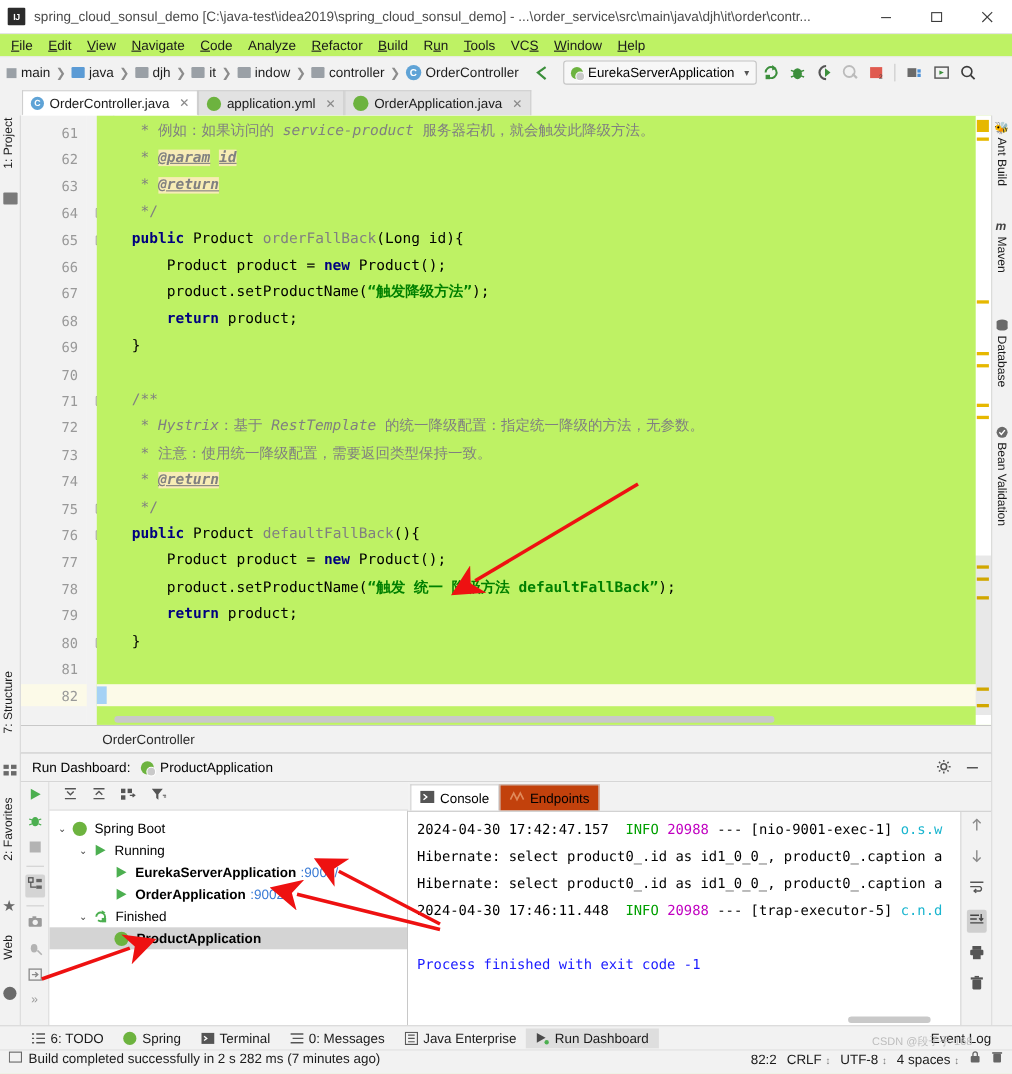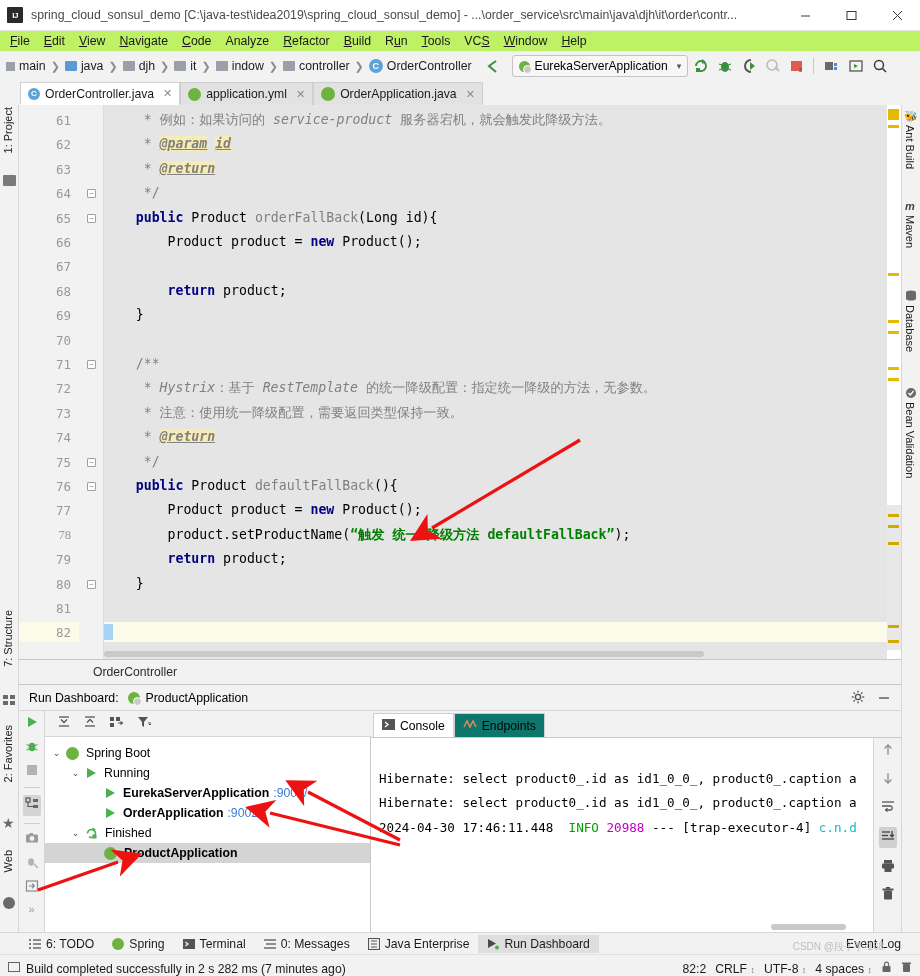--- a/index.html
+++ b/index.html
@@ -72,21 +72,21 @@
   
   .rightrail { position:absolute; right:0; top:105px; width:19px; height:828px; background:#f2f2f2;
                border-left:1px solid #d6d6d6;}
 
   
   .editor { position:absolute; left:19px; top:105px; right:19px; height:555px; background:#fff;
             border-bottom:1px solid #c8c8c8; overflow:hidden; }
   .gutter { position:absolute; left:0; top:0; width:60px; height:100%; background:#f2f2f2; }
   .foldcol { position:absolute; left:60px; top:0; width:25px; height:100%; background:#f2f2f2;
              border-right:1px solid #dcdcdc;}
-  .codearea { position:absolute; left:85px; top:0; right:0; height:100%; background:#e5e5e5;
+  .codearea { position:absolute; left:69px; top:0; right:0; height:100%; background:#bef264;
               font-family:"DejaVu Sans Mono","Liberation Mono",monospace; font-size:13px; }
   .ln { position:absolute; right:8px; color:#999; font-size:12.5px;
         font-family:"DejaVu Sans Mono","Liberation Mono",monospace; }
   .cl { position:absolute; left:0; white-space:pre; font-size:13.2px; line-height:14px; }
   .k { color:#000080; font-weight:bold; }
   .cm { color:#808080; }
   .cmi { color:#808080; font-style:italic; }
   .tag { color:#808080; font-weight:bold; font-style:italic; text-decoration:underline;
          background:#f7ecb5; }
   .str { color:#008000; font-weight:bold; }
@@ -121,41 +121,41 @@
   .port { color:#3a7bd5; font-weight:normal; }
   .bold { font-weight:bold; }
   .spring-ic { width:13px;height:13px;border-radius:50%;background:#6db33f;display:inline-block;position:relative;}
   .spring-ic::after{content:"";position:absolute;right:-2px;bottom:-2px;width:7px;height:7px;border-radius:50%;background:#c9c9c9;border:1px solid #fff;}
 
   
   .cons-tabs { position:absolute; left:352px; top:0; right:0; height:26px; background:#f2f2f2;
                display:flex; align-items:flex-end; padding-left:2px; }
   .ctab { height:24px; display:flex; align-items:center; gap:5px; padding:0 8px; font-size:12.2px;
           border:1px solid #cfcfcf; border-bottom:none; background:#fff; }
-  .ctab.inactive { background:#0f766e; }
+  .ctab.inactive { background:#c2410c; }
   .cons-body { position:absolute; left:352px; top:26px; right:0; bottom:0; background:#fff;
                border-top:1px solid #c8c8c8; overflow:hidden; }
   .cline { position:absolute; left:8px; white-space:pre;
            font-family:"DejaVu Sans Mono","Liberation Mono",monospace; font-size:12.6px; }
   .c-info { color:#00a000; }
   .c-pid { color:#c000c0; }
   .c-cls { color:#19b5cf; }
   .c-exit { color:#1a1aff; }
   .cons-right { position:absolute; right:0; top:0; width:28px; bottom:0; background:#f2f2f2;
                 border-left:1px solid #d6d6d6; display:flex; flex-direction:column; align-items:center;
                 padding-top:5px; gap:11px; color:#777; }
   .cons-hscroll { position:absolute; left:400px; bottom:3px; width:75px; height:6px; background:#c9c9c9; border-radius:3px; }
 
   
   .toolwin-bar { position:absolute; left:0; bottom:22px; width:920px; height:22px; background:#f2f2f2;
                  display:flex; align-items:center; padding-left:20px; gap:0px; border-top:1px solid #d6d6d6;}
   .twb { display:flex; align-items:center; gap:5px; padding:2px 9px; font-size:12.2px; color:#1b1b1b; }
   .twb.active { background:#dedede; }
   .statusbar { position:absolute; left:0; bottom:0; width:920px; height:22px; background:#f2f2f2;
-               display:flex; align-items:flex-end; padding-left:8px; font-size:12.2px; color:#1b1b1b;
+               display:flex; align-items:flex-start; padding-left:8px; font-size:12.2px; color:#1b1b1b;
                border-top:1px solid #e0e0e0;}
   .status-right { position:absolute; right:8px; display:flex; align-items:center; gap:9px; }
   .watermark { position:absolute; right:36px; bottom:22px; font-size:10px; color:#bdbdbd;
                font-family:"Liberation Sans", sans-serif; pointer-events:none; }
 
   
   .arrows { position:absolute; left:0; top:0; width:920px; height:976px; pointer-events:none; }
 </style>
 </head>
 <body>
@@ -387,21 +387,21 @@
         <div class="ln" style="top: 178.8px;">68</div>
         <div class="ln" style="top: 203.2px;">69</div>
         <div class="ln" style="top: 227.6px;">70</div>
         <div class="ln" style="top: 252px;">71</div>
         <div class="ln" style="top: 276.4px;">72</div>
         <div class="ln" style="top: 300.8px;">73</div>
         <div class="ln" style="top: 325.2px;">74</div>
         <div class="ln" style="top: 349.6px;">75</div>
         <div class="ln" style="top: 374px;">76</div>
         <div class="ln" style="top: 398.4px;">77</div>
-        <div class="ln" style="top: 422.8px; font-family: Liberation Serif, serif;">78</div>
+        <div class="ln" style="top: 422.8px;">78</div>
         <div class="ln" style="top: 447.2px;">79</div>
         <div class="ln" style="top: 471.6px;">80</div>
         <div class="ln" style="top: 496px;">81</div>
         <div class="hl-line" style="top: 517.4px;"></div>
         <div class="ln" style="top: 520.4px;">82</div>
       </div>
     <div class="foldcol" id="foldcol">
         <div class="fold" style="top: 84.2px; left: 8px;">−</div>
         <div class="fold" style="top: 108.6px; left: 8px;">−</div>
         <div class="fold" style="top: 255px; left: 8px;">−</div>
@@ -409,20 +409,21 @@
         <div class="fold" style="top: 377px; left: 8px;">−</div>
         <div class="fold" style="top: 474.6px; left: 8px;">−</div>
       </div>
     <div class="codearea" id="codearea">
         <div class="cl" style="top: 8px;"><span class="cm">     * </span><span class="cm">例如：如果访问的 </span><span class="cmi">service-product</span><span class="cm"> 服务器宕机，就会触发此降级方法。</span></div>
         <div class="cl" style="top: 32.4px;"><span class="cm">     * </span><span class="tag">@param</span><span class="cm"> </span><span class="tag" style="font-weight: bold; text-align: right;">id</span></div>
         <div class="cl" style="top: 56.8px;"><span class="cm">     * </span><span class="tag">@return</span></div>
         <div class="cl" style="top: 81.2px;"><span class="cm">     */</span></div>
         <div class="cl" style="top: 105.6px;"><span class="id">    </span><span class="k">public</span><span class="id"> Product </span><span class="cm">orderFallBack</span><span class="id">(Long id){</span></div>
         <div class="cl" style="top: 130px;"><span class="id">        Product product = </span><span class="k">new</span><span class="id"> Product();</span></div>
+        <div class="cl" style="top: 154.4px;"><span class="id">        product.setProductName(</span><span class="str">“触发降级方法”</span><span class="id">);</span></div>
         <div class="cl" style="top: 178.8px;"><span class="id">        </span><span class="k">return</span><span class="id"> product;</span></div>
         <div class="cl" style="top: 203.2px;"><span class="id">    }</span></div>
         <div class="cl" style="top: 227.6px;"></div>
         <div class="cl" style="top: 252px;"><span class="cm">    /**</span></div>
         <div class="cl" style="top: 300.8px;"><span class="cm">     * 注意：使用统一降级配置，需要返回类型保持一致。</span></div>
         <div class="cl" style="top: 276.4px;"><span class="cm">     * </span><span class="cmi">Hystrix</span><span class="cm">：基于 </span><span class="cmi">RestTemplate</span><span class="cm"> 的统一降级配置：指定统一降级的方法，无参数。</span></div>
         <div class="cl" style="top: 325.2px;"><span class="cm">     * </span><span class="tag">@return</span></div>
         <div class="cl" style="top: 349.6px;"><span class="cm">     */</span></div>
         <div class="cl" style="top: 374px;"><span class="id">    </span><span class="k">public</span><span class="id"> Product </span><span class="cm">defaultFallBack</span><span class="id">(){</span></div>
         <div class="cl" style="top: 398.4px;"><span class="id">        Product product = </span><span class="k">new</span><span class="id"> Product();</span></div>
@@ -651,24 +652,26 @@
               <rect x="3" y="1" width="8" height="3.5" fill="#555"></rect>
               <rect x="1" y="4.5" width="12" height="5" rx="1" fill="#555"></rect>
               <rect x="3.5" y="9" width="7" height="4" fill="#555"></rect>
             </svg></span>
         <span><svg width="14" height="14" viewBox="0 0 14 14">
               <rect x="3" y="3.5" width="8" height="9" rx="1" fill="#555"></rect>
               <rect x="1.5" y="1.5" width="11" height="2" fill="#555"></rect>
               <rect x="5" y="0" width="4" height="1.8" fill="#555"></rect>
             </svg></span>
       </div>
+    <div class="cline" style="top: 8px;"><span>2024-04-30 17:42:47.157  </span><span class="c-info">INFO</span><span> </span><span class="c-pid">20988</span><span> --- [nio-9001-exec-1] </span><span class="c-cls">o.s.w</span></div>
         <div class="cline" style="top: 32.5px;"><span>Hibernate: select product0_.id as id1_0_0_, product0_.caption a</span></div>
         <div class="cline" style="top: 57px;"><span>Hibernate: select product0_.id as id1_0_0_, product0_.caption a</span></div>
-        <div class="cline" style="top: 81.5px;"><span>2024-04-30 17:46:11.448  </span><span class="c-info">INFO</span><span> </span><span class="c-pid">20988</span><span> --- [trap-executor-4] </span><span class="c-cls">c.n.d</span></div>
+        <div class="cline" style="top: 81.5px;"><span>2024-04-30 17:46:11.448  </span><span class="c-info">INFO</span><span> </span><span class="c-pid">20988</span><span> --- [trap-executor-5] </span><span class="c-cls">c.n.d</span></div>
         <div class="cline" style="top: 106px;"></div>
+        <div class="cline" style="top: 130.5px;"><span class="c-exit">Process finished with exit code -1</span></div>
       </div>
   </div>
 
   <div class="toolwin-bar">
     <div class="twb">
       <svg width="12" height="12" viewBox="0 0 12 12">
           <line x1="0" y1="2" x2="2" y2="2" stroke="#555" stroke-width="1.3"></line>
           <line x1="4" y1="2" x2="12" y2="2" stroke="#555" stroke-width="1.3"></line>
           <line x1="0" y1="6" x2="2" y2="6" stroke="#555" stroke-width="1.3"></line>
           <line x1="4" y1="6" x2="12" y2="6" stroke="#555" stroke-width="1.3"></line>

